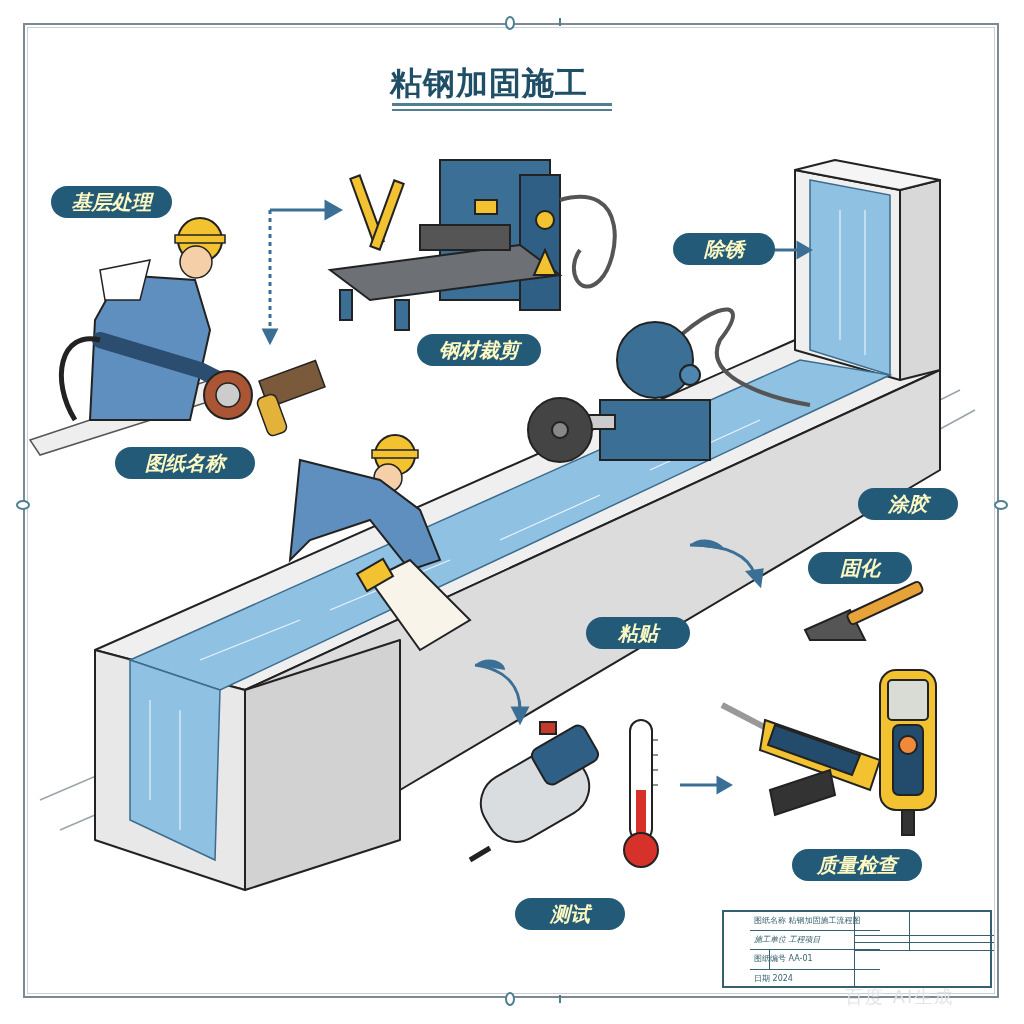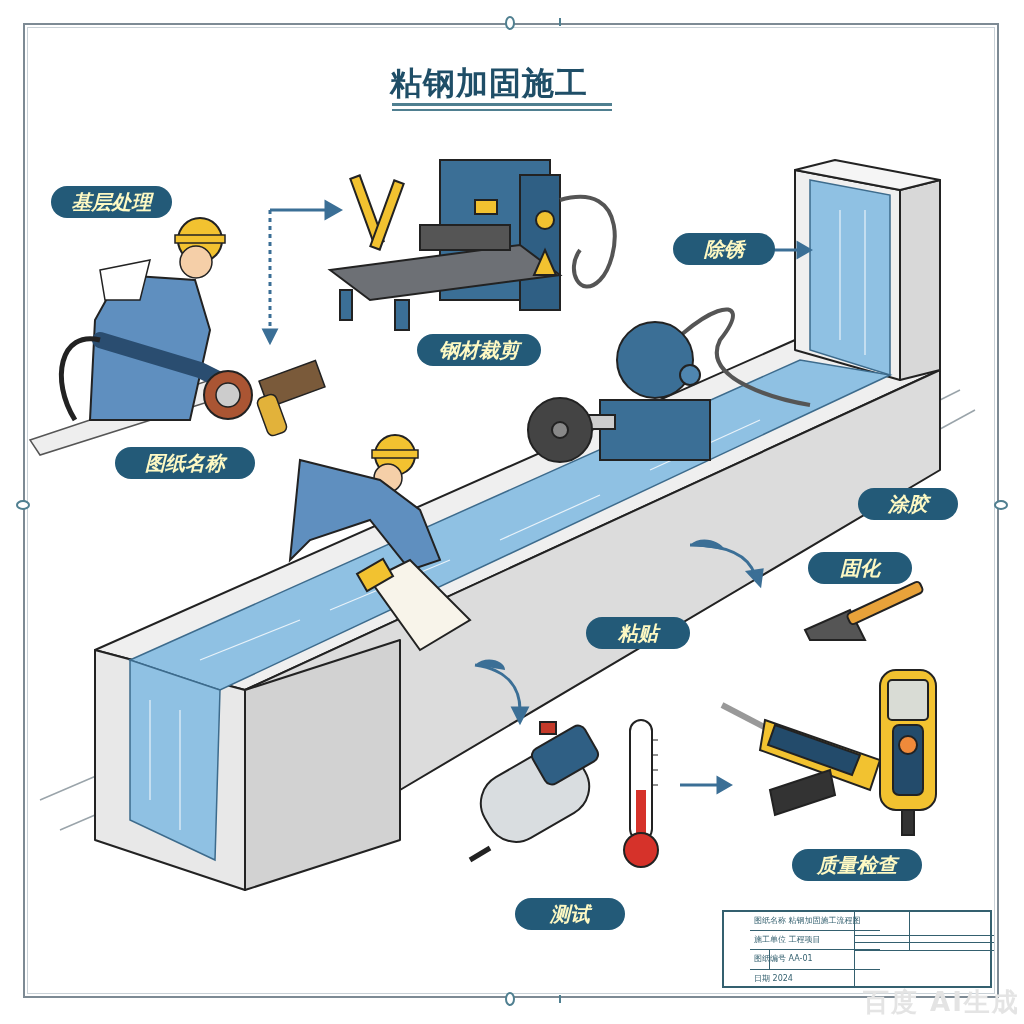--- a/index.html
+++ b/index.html
@@ -10,21 +10,21 @@
   .diamond.h{width:14px;height:10px;}
   .tick{position:absolute;background:#4f7f90;}
   .title{position:absolute;left:390px;top:62px;width:224px;text-align:left;font-size:32px;font-weight:bold;color:#1f4e67;letter-spacing:1px;}
   .title-rule{position:absolute;left:392px;width:220px;height:3px;background:#4f7f90;}
   .pill{position:absolute;height:32px;border-radius:16px;background:#235a78;color:#fef9c3;font-weight:bold;font-size:20px;line-height:32px;text-align:center;box-sizing:border-box;padding:0 14px;white-space:nowrap;font-style:italic;}
   svg.scene{position:absolute;left:0;top:0;}
   .tb{position:absolute;left:722px;top:910px;width:270px;height:78px;border:2px solid #34606f;box-sizing:border-box;background:#fff;}
   .tb .row{position:absolute;left:0;width:130px;border-bottom:1.5px solid #34606f;font-size:8px;color:#34606f;line-height:18px;padding-left:4px;box-sizing:border-box;white-space:nowrap;overflow:hidden;margin-left:26px;}
   .tb .vline{position:absolute;top:0;width:0;border-left:1.5px solid #34606f;}
   .tb .hline{position:absolute;height:0;border-top:1.5px solid #34606f;}
-  .watermark{position:absolute;left:863px;top:985px;font-size:26px;color:#e4e4e4;font-weight:bold;letter-spacing:2px;}
+  .watermark{position:absolute;left:845px;top:985px;font-size:18px;color:#e4e4e4;font-weight:normal;letter-spacing:2px;}
 </style>
 </head>
 <body>
 
 <div class="frame"></div>
 <div class="frame-inner"></div>
 <div class="diamond" style="left:505px;top:16px;"></div>
 <div class="diamond" style="left:505px;top:992px;"></div>
 <div class="diamond h" style="left:16px;top:500px;"></div>
 <div class="diamond h" style="left:994px;top:500px;"></div>
@@ -188,21 +188,21 @@
 <div class="pill" style="left:417px;top:334px;width:124px;">钢材裁剪</div>
 <div class="pill" style="left:673px;top:233px;width:102px;">除锈</div>
 <div class="pill" style="left:858px;top:488px;width:100px;">涂胶</div>
 <div class="pill" style="left:808px;top:552px;width:104px;">固化</div>
 <div class="pill" style="left:586px;top:617px;width:104px;">粘贴</div>
 <div class="pill" style="left:792px;top:849px;width:130px;">质量检查</div>
 <div class="pill" style="left:515px;top:898px;width:110px;">测试</div>
 
 <div class="tb">
   <div class="row" style="top:0;height:19px;">图纸名称   粘钢加固施工流程图</div>
-  <div class="row" style="top:19px;height:19px;">施工单位  工程项目</div>
+  <div class="row" style="top:19px;height:19px;font-style:italic;">施工单位  工程项目</div>
   <div class="row" style="top:38px;height:20px;">图纸编号   AA-01</div>
   <div class="row" style="top:58px;height:18px;border-bottom:none;">日期 2024</div>
   <div class="vline" style="left:130px;height:76px;"></div>
   <div class="vline" style="left:45px;top:38px;height:20px;"></div>
   <div class="vline" style="left:185px;height:38px;"></div>
   <div class="hline" style="left:130px;width:140px;top:38px;"></div>
   <div class="hline" style="left:130px;width:140px;top:23px;"></div>
   <div class="hline" style="left:130px;width:140px;top:30px;"></div>
 </div>
 

